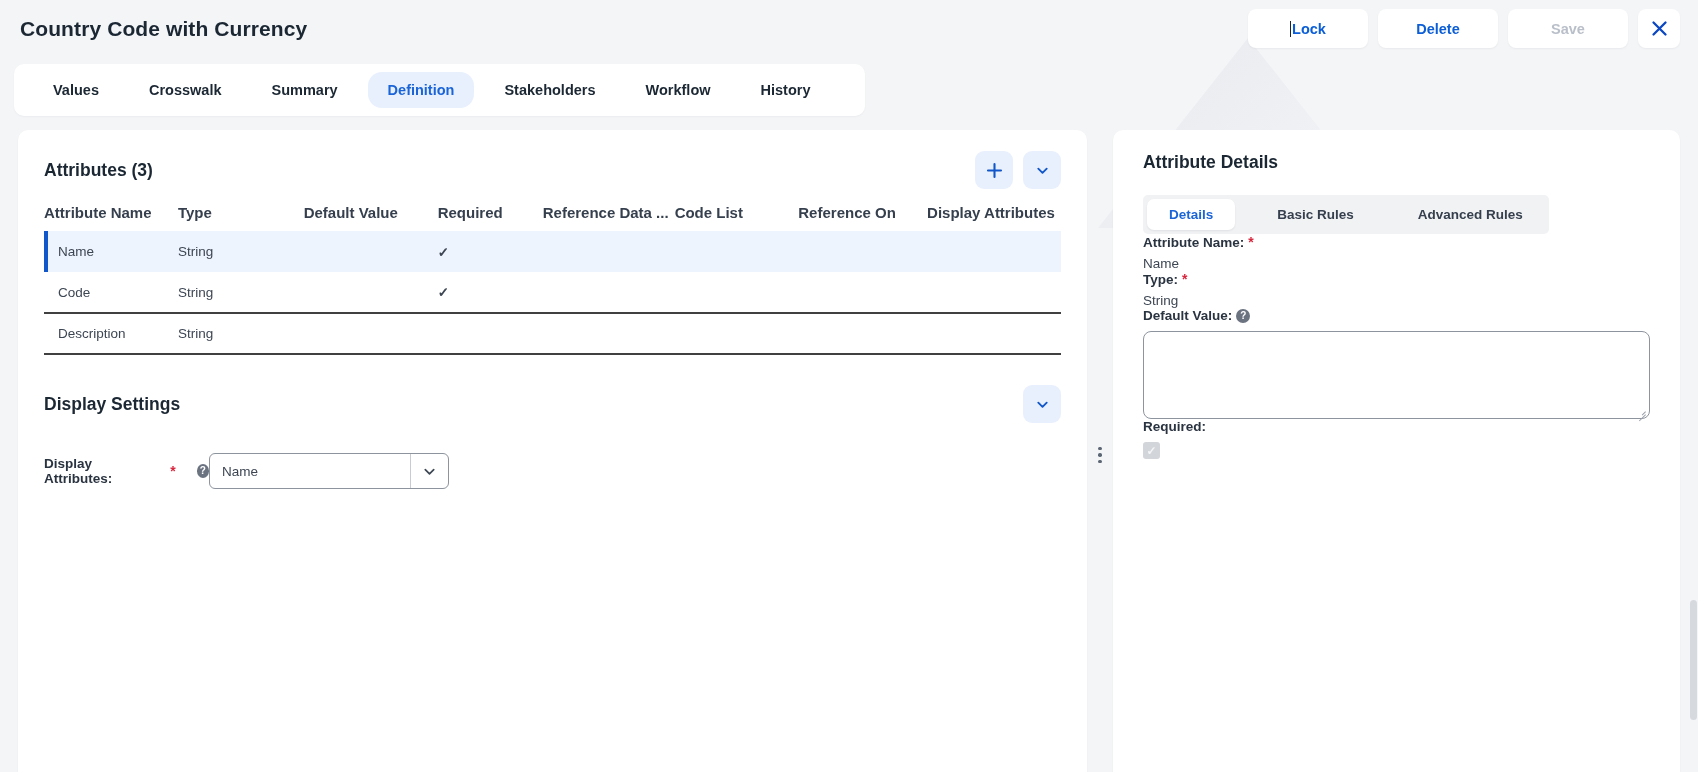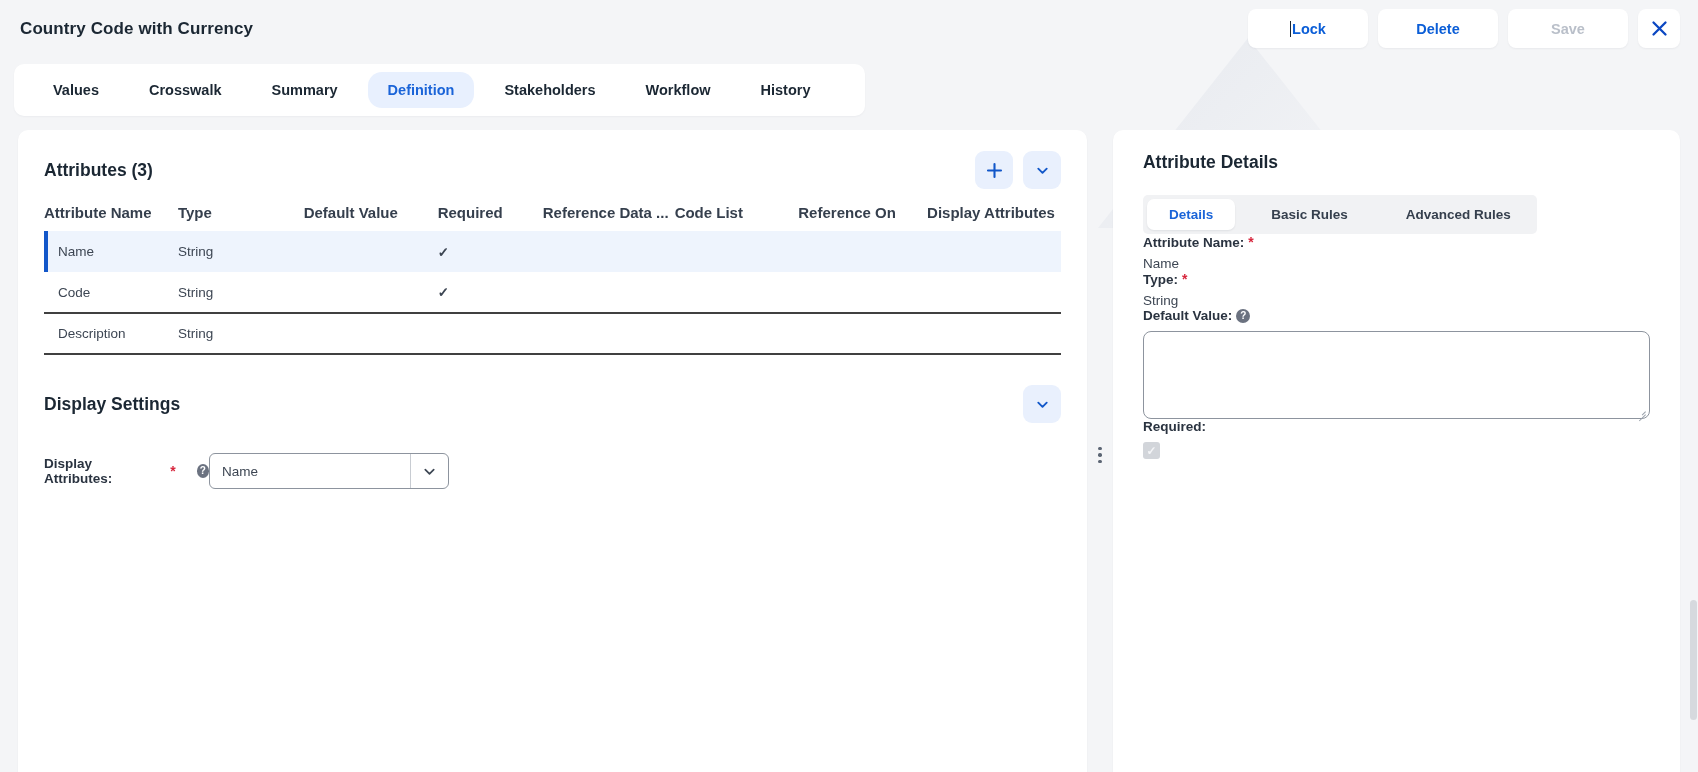--- a/index.html
+++ b/index.html
@@ -36,21 +36,21 @@
 
   
   .header {
     position: relative;
     height: 58px;
     padding: 0 20px;
     display: flex;
     align-items: center;
   }
   .page-title {
-    font-size: 17px;
+    font-size: 21px;
     font-weight: bold;
     letter-spacing: .1px;
     color: #1b2733;
   }
   .header-actions {
     position: absolute;
     right: 18px;
     top: 9px;
     display: flex;
     align-items: center;
@@ -313,21 +313,21 @@
     color: #3d4653;
   }
 
   
   .seg-tabs {
     margin-top: 22px;
     background: #f1f2f4;
     border-radius: 5px;
     padding: 4px;
     display: inline-flex;
-    gap: 14px;
+    gap: 20px;
   }
   .seg {
     height: 31px;
     padding: 0 22px;
     border: none;
     background: transparent;
     border-radius: 7px;
     font-family: inherit;
     font-size: 13.5px;
     font-weight: bold;

